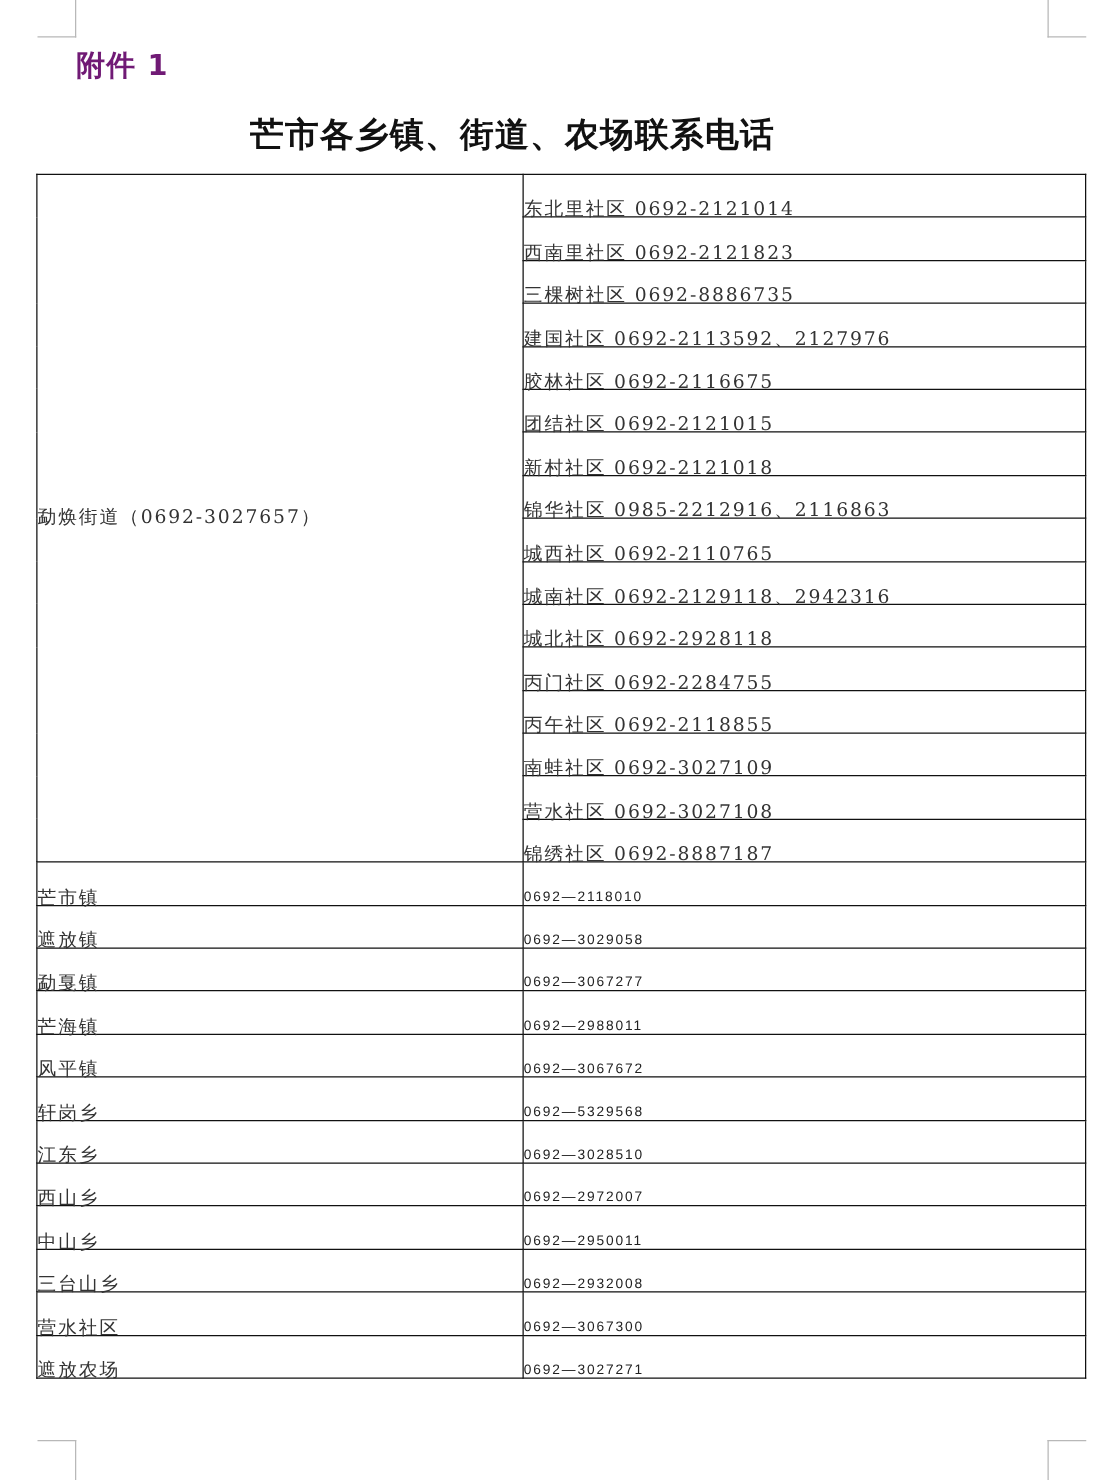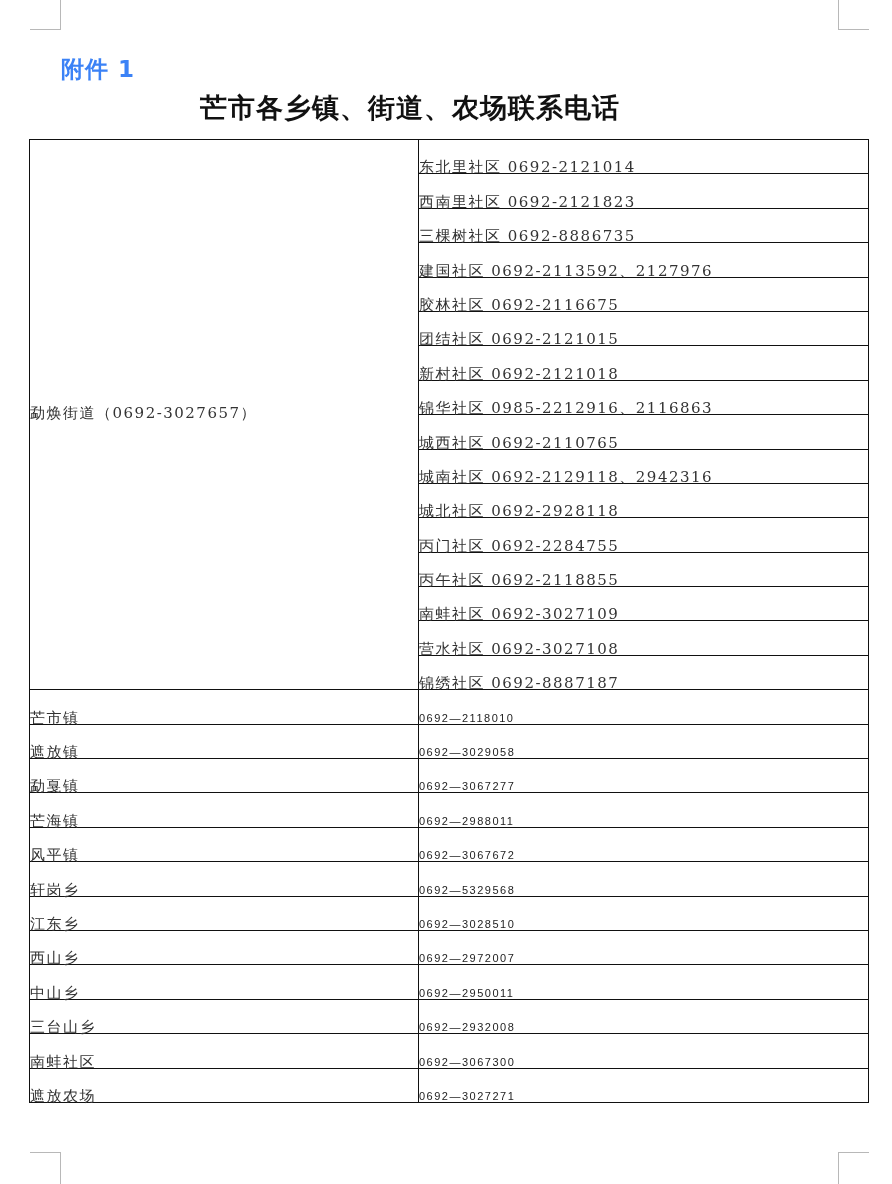--- a/index.html
+++ b/index.html
@@ -4,22 +4,22 @@
 <style>
   html, body { margin: 0; padding: 0; background: #ffffff; }
   body { width: 892px; height: 1184px; position: relative; overflow: hidden;
          font-family: "DejaVu Serif", "Liberation Serif", serif; color: #222; }
   .crop { position: absolute; border-color: #b8b8b8; border-style: solid; border-width: 0; width: 30px; height: 30px; }
   .crop.tl { left: 30px; top: 0; border-right-width: 1px; border-bottom-width: 1px; height: 29px; }
   .crop.tr { left: 838px; top: 0; border-left-width: 1px; border-bottom-width: 1px; height: 29px; }
   .crop.bl { left: 30px; top: 1152px; border-right-width: 1px; border-top-width: 1px; height: 32px; }
   .crop.br { left: 838px; top: 1152px; border-left-width: 1px; border-top-width: 1px; height: 32px; }
 
-  .attach { position: absolute; left: 61px; top: 54px; font-family: "DejaVu Sans", "Liberation Sans", sans-serif;
-            font-size: 23px; font-weight: bold; color: #3b82f6; letter-spacing: 1px; }
+  .attach { position: absolute; left: 61px; top: 37px; font-family: "DejaVu Sans", "Liberation Sans", sans-serif;
+            font-size: 23px; font-weight: bold; color: #701a75; letter-spacing: 1px; }
   .title { position: absolute; left: 0; width: 820px; top: 90px; text-align: center;
            font-family: "DejaVu Serif", "Liberation Serif", serif; font-size: 27px; font-weight: bold; color: #111; letter-spacing: 1px; }
 
   table.contacts { position: absolute; left: 29px; top: 139px; width: 840px; border-collapse: collapse; table-layout: fixed; }
   table.contacts td { border: 1.5px solid #111; padding: 0; text-align: left; vertical-align: bottom;
                       font-size: 15px; color: #333; height: 33.4px; line-height: 18px; white-space: nowrap; }
   table.contacts td .txt { display: inline-block; padding-bottom: 0px; position: relative; top: 3px; letter-spacing: 1.5px; }
   td.col-left { width: 388px; }
   td.street { vertical-align: middle !important; }
   td.street .txt { top: -2px !important; }
@@ -122,21 +122,21 @@
       </tr>
     <tr>
         <td class="col-left"><span class="txt">中山乡</span></td>
         <td class="phone"><span class="txt">0692—2950011</span></td>
       </tr>
     <tr>
         <td class="col-left"><span class="txt">三台山乡</span></td>
         <td class="phone"><span class="txt">0692—2932008</span></td>
       </tr>
     <tr>
-        <td class="col-left"><span class="txt">南蚌社区</span></td>
+        <td class="col-left"><span class="txt">营水社区</span></td>
         <td class="phone"><span class="txt">0692—3067300</span></td>
       </tr>
     <tr>
         <td class="col-left"><span class="txt">遮放农场</span></td>
         <td class="phone"><span class="txt">0692—3027271</span></td>
       </tr>
   </tbody>
 </table>
 
 </body></html>

